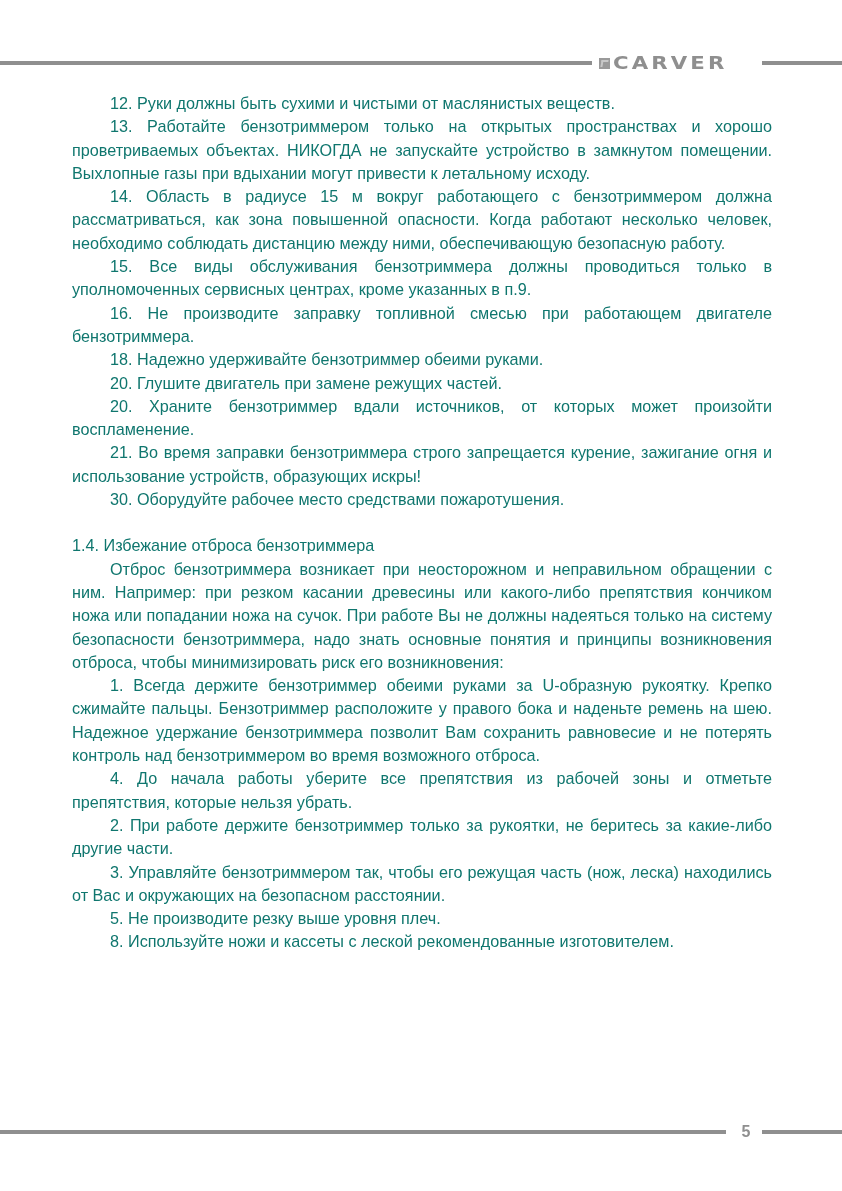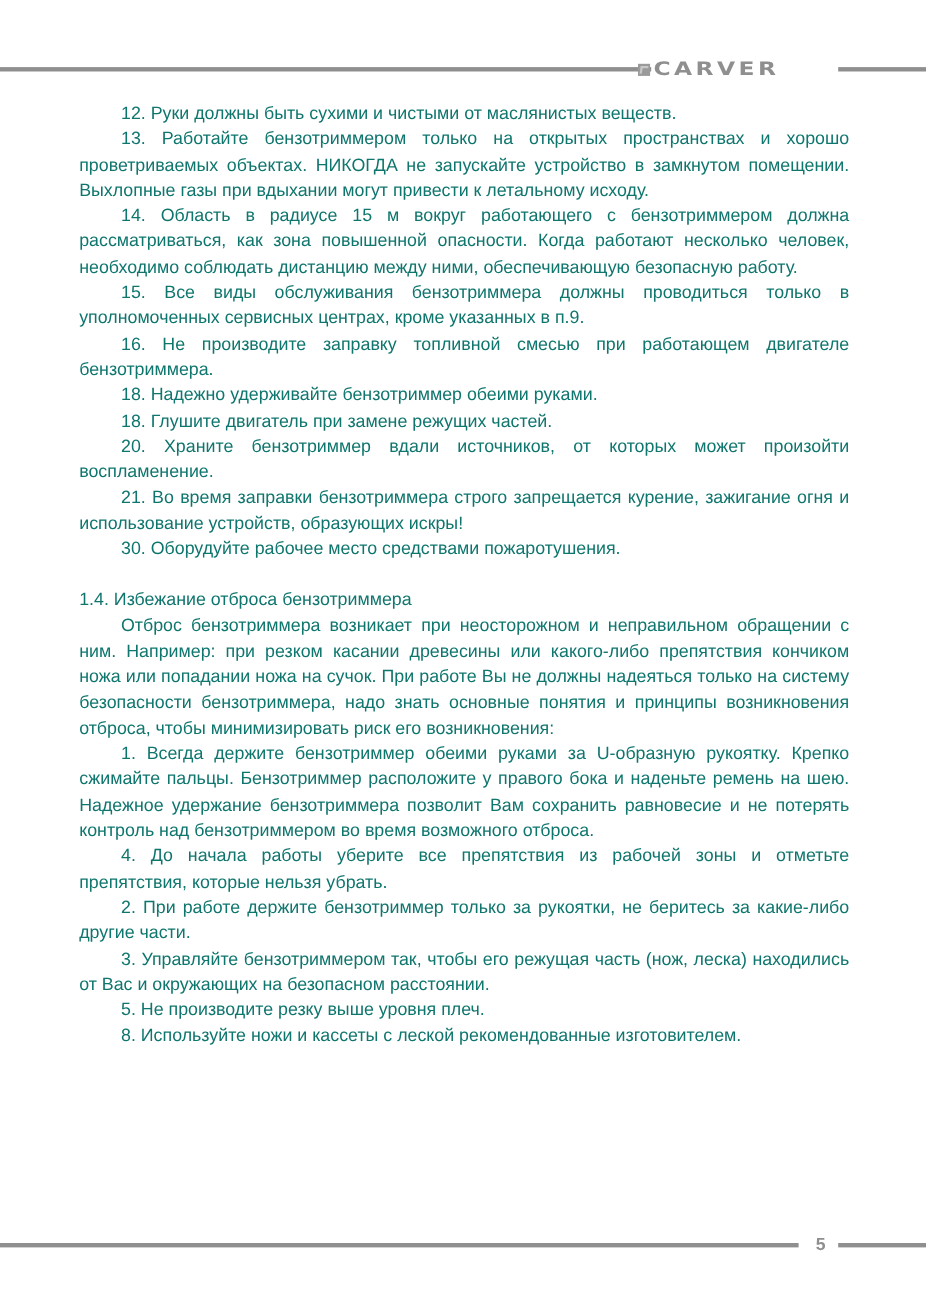--- a/index.html
+++ b/index.html
@@ -1,19 +1,19 @@
 <!DOCTYPE html>
 <html><head>
 <meta charset="utf-8">
 <style>
   html, body { margin: 0; padding: 0; background: #ffffff; }
   body { width: 842px; height: 1191px; position: relative; overflow: hidden; }
   .header-rule-left { position: absolute; left: 0; top: 61px; width: 592px; height: 4px; background: #8f8f8f; }
   .header-rule-right { position: absolute; left: 762px; top: 61px; width: 80px; height: 4px; background: #8f8f8f; }
-  .logo { position: absolute; left: 580px; top: 53px; height: 20px; display: flex; align-items: center; }
+  .logo { position: absolute; left: 599px; top: 53px; height: 20px; display: flex; align-items: center; }
   .logo-mark { width: 11px; height: 11px; background: #9a9a9a; margin-right: 3px; position: relative; }
   .logo-mark::after { content: ""; position: absolute; left: 2px; top: 2px; width: 5px; height: 5px; border-left: 2px solid #c8c8c8; border-top: 2px solid #c8c8c8; transform: skewX(-10deg); }
   .logo-text { font-family: "DejaVu Sans", sans-serif; font-weight: bold; font-size: 17px; color: #8f8f8f; letter-spacing: 2.5px; transform: scaleX(1.25); transform-origin: left center; line-height: 20px; }
   .content { position: absolute; left: 72px; top: 92px; width: 700px; font-family: "Liberation Sans", sans-serif; font-size: 16.2px; line-height: 23.3px; color: #0f766e; }
   .content p { margin: 0; text-align: justify; text-indent: 38px; }
   .section-heading { margin-top: 23px !important; font-weight: normal; text-indent: 0 !important; }
   .footer-rule-left { position: absolute; left: 0; top: 1130px; width: 726px; height: 4px; background: #8f8f8f; }
   .footer-rule-right { position: absolute; left: 762px; top: 1130px; width: 80px; height: 4px; background: #8f8f8f; }
   .page-number { position: absolute; left: 736px; top: 1122px; width: 20px; text-align: center; font-family: "Liberation Sans", sans-serif; font-weight: bold; font-size: 16px; color: #8f8f8f; line-height: 20px; }
 </style>
@@ -27,21 +27,21 @@
 </div>
 <div class="header-rule-right"></div>
 
 <div class="content">
   <p>12. Руки должны быть сухими и чистыми от маслянистых веществ.</p>
   <p>13. Работайте бензотриммером только на открытых пространствах и хорошо проветриваемых объектах. НИКОГДА не запускайте устройство в замкнутом помещении. Выхлопные газы при вдыхании могут привести к летальному исходу.</p>
   <p>14. Область в радиусе 15 м вокруг работающего с бензотриммером должна рассматриваться, как зона повышенной опасности. Когда работают несколько человек, необходимо соблюдать дистанцию между ними, обеспечивающую безопасную работу.</p>
   <p>15. Все виды обслуживания бензотриммера должны проводиться только в уполномоченных сервисных центрах, кроме указанных в п.9.</p>
   <p>16. Не производите заправку топливной смесью при работающем двигателе бензотриммера.</p>
   <p>18. Надежно удерживайте бензотриммер обеими руками.</p>
-  <p>18. Глушите двигатель при замене режущих частей.</p>
+  <p>20. Глушите двигатель при замене режущих частей.</p>
   <p>20. Храните бензотриммер вдали источников, от которых может произойти воспламенение.</p>
   <p>21. Во время заправки бензотриммера строго запрещается курение, зажигание огня и использование устройств, образующих искры!</p>
   <p>30. Оборудуйте рабочее место средствами пожаротушения.</p>
 
   <p class="section-heading">1.4. Избежание отброса бензотриммера</p>
   <p>Отброс бензотриммера возникает при неосторожном и неправильном обращении с ним. Например: при резком касании древесины или какого-либо препятствия кончиком ножа или попадании ножа на сучок. При работе Вы не должны надеяться только на систему безопасности бензотриммера, надо знать основные понятия и принципы возникновения отброса, чтобы минимизировать риск его возникновения:</p>
   <p>1. Всегда держите бензотриммер обеими руками за U-образную рукоятку. Крепко сжимайте пальцы. Бензотриммер расположите у правого бока и наденьте ремень на шею. Надежное удержание бензотриммера позволит Вам сохранить равновесие и не потерять контроль над бензотриммером во время возможного отброса.</p>
   <p>4. До начала работы уберите все препятствия из рабочей зоны и отметьте препятствия, которые нельзя убрать.</p>
   <p>2. При работе держите бензотриммер только за рукоятки, не беритесь за какие-либо другие части.</p>
   <p>3. Управляйте бензотриммером так, чтобы его режущая часть (нож, леска) находились от Вас и окружающих на безопасном расстоянии.</p>

